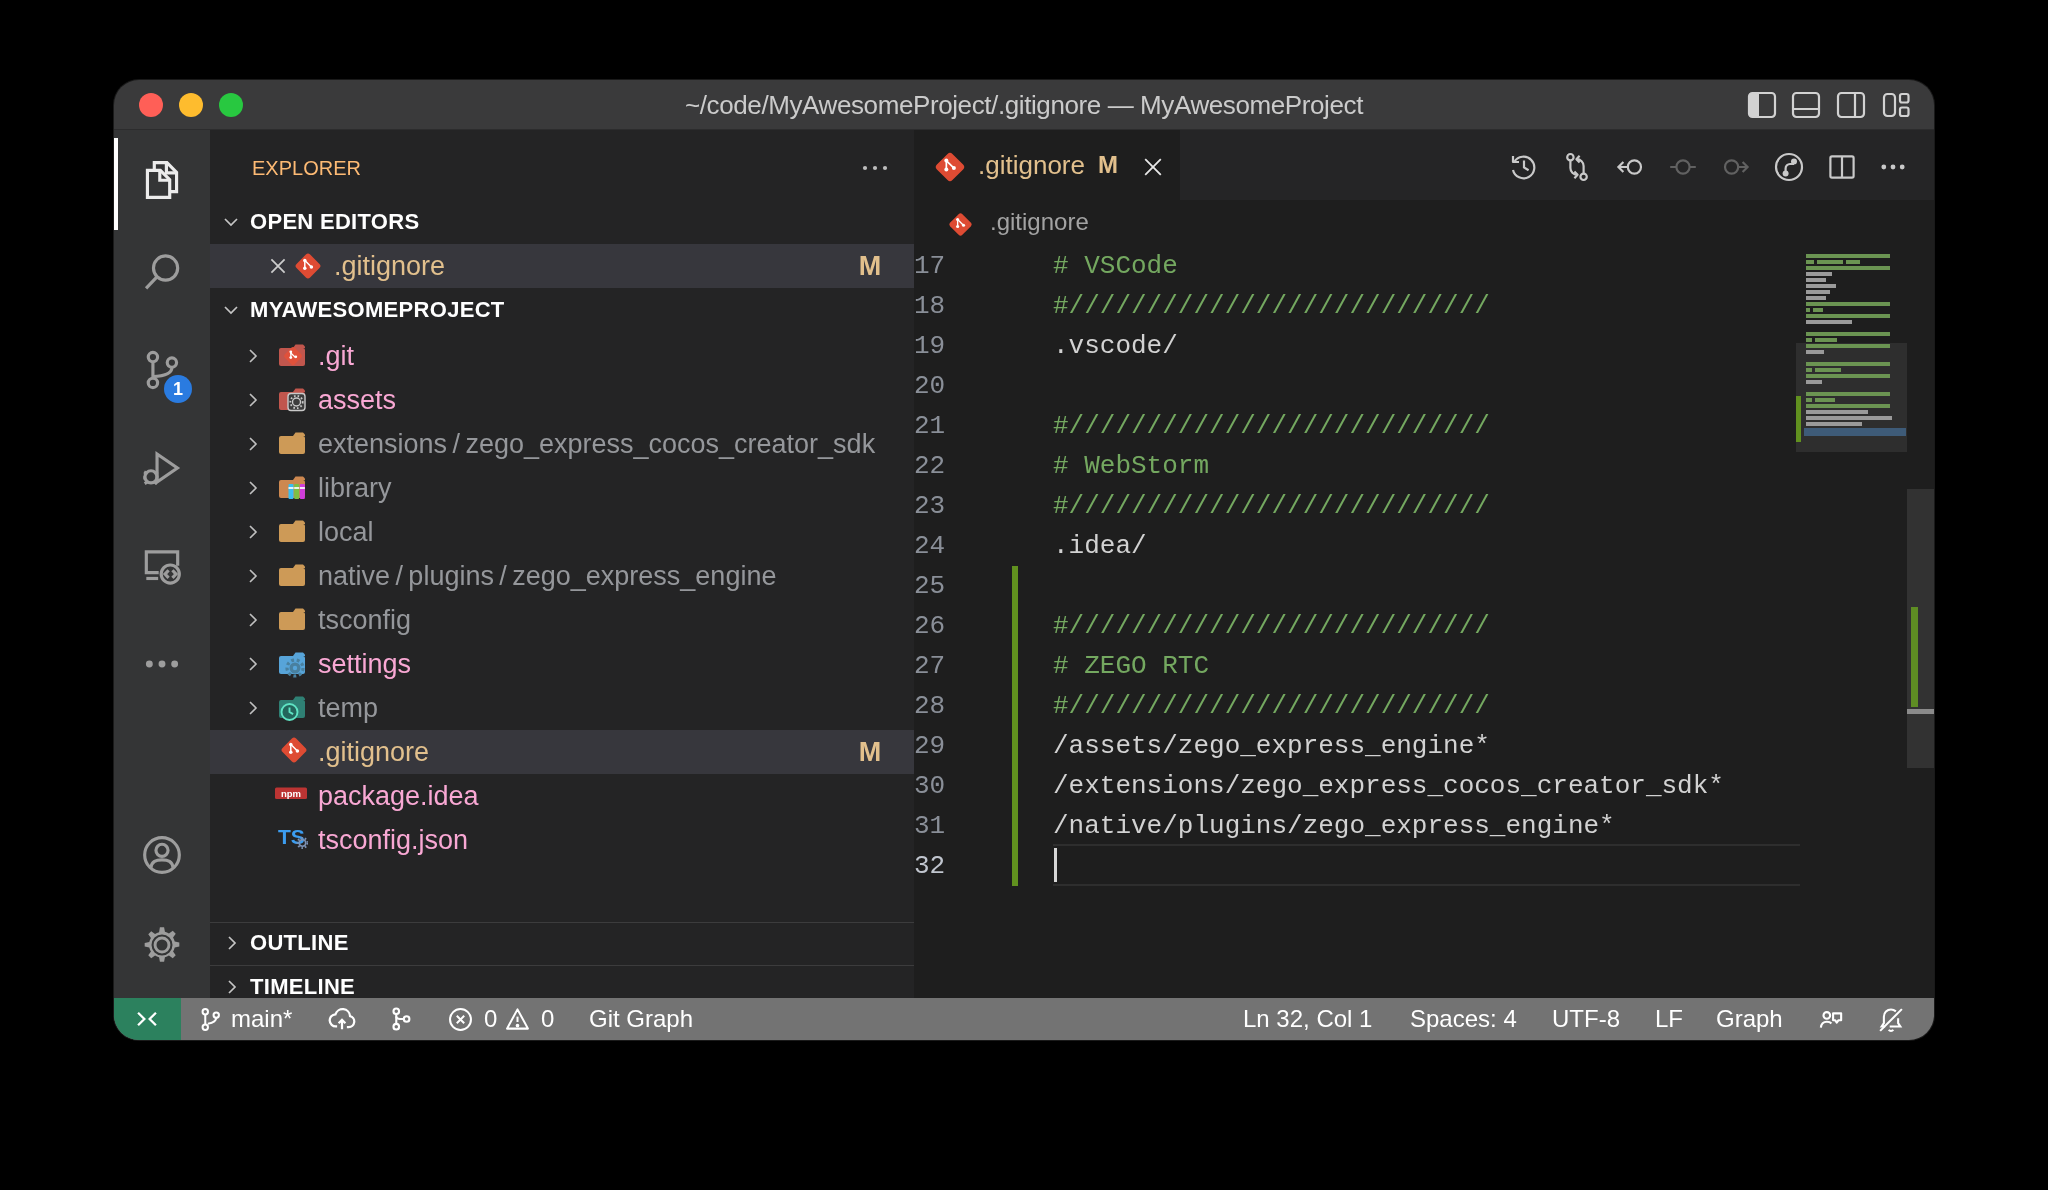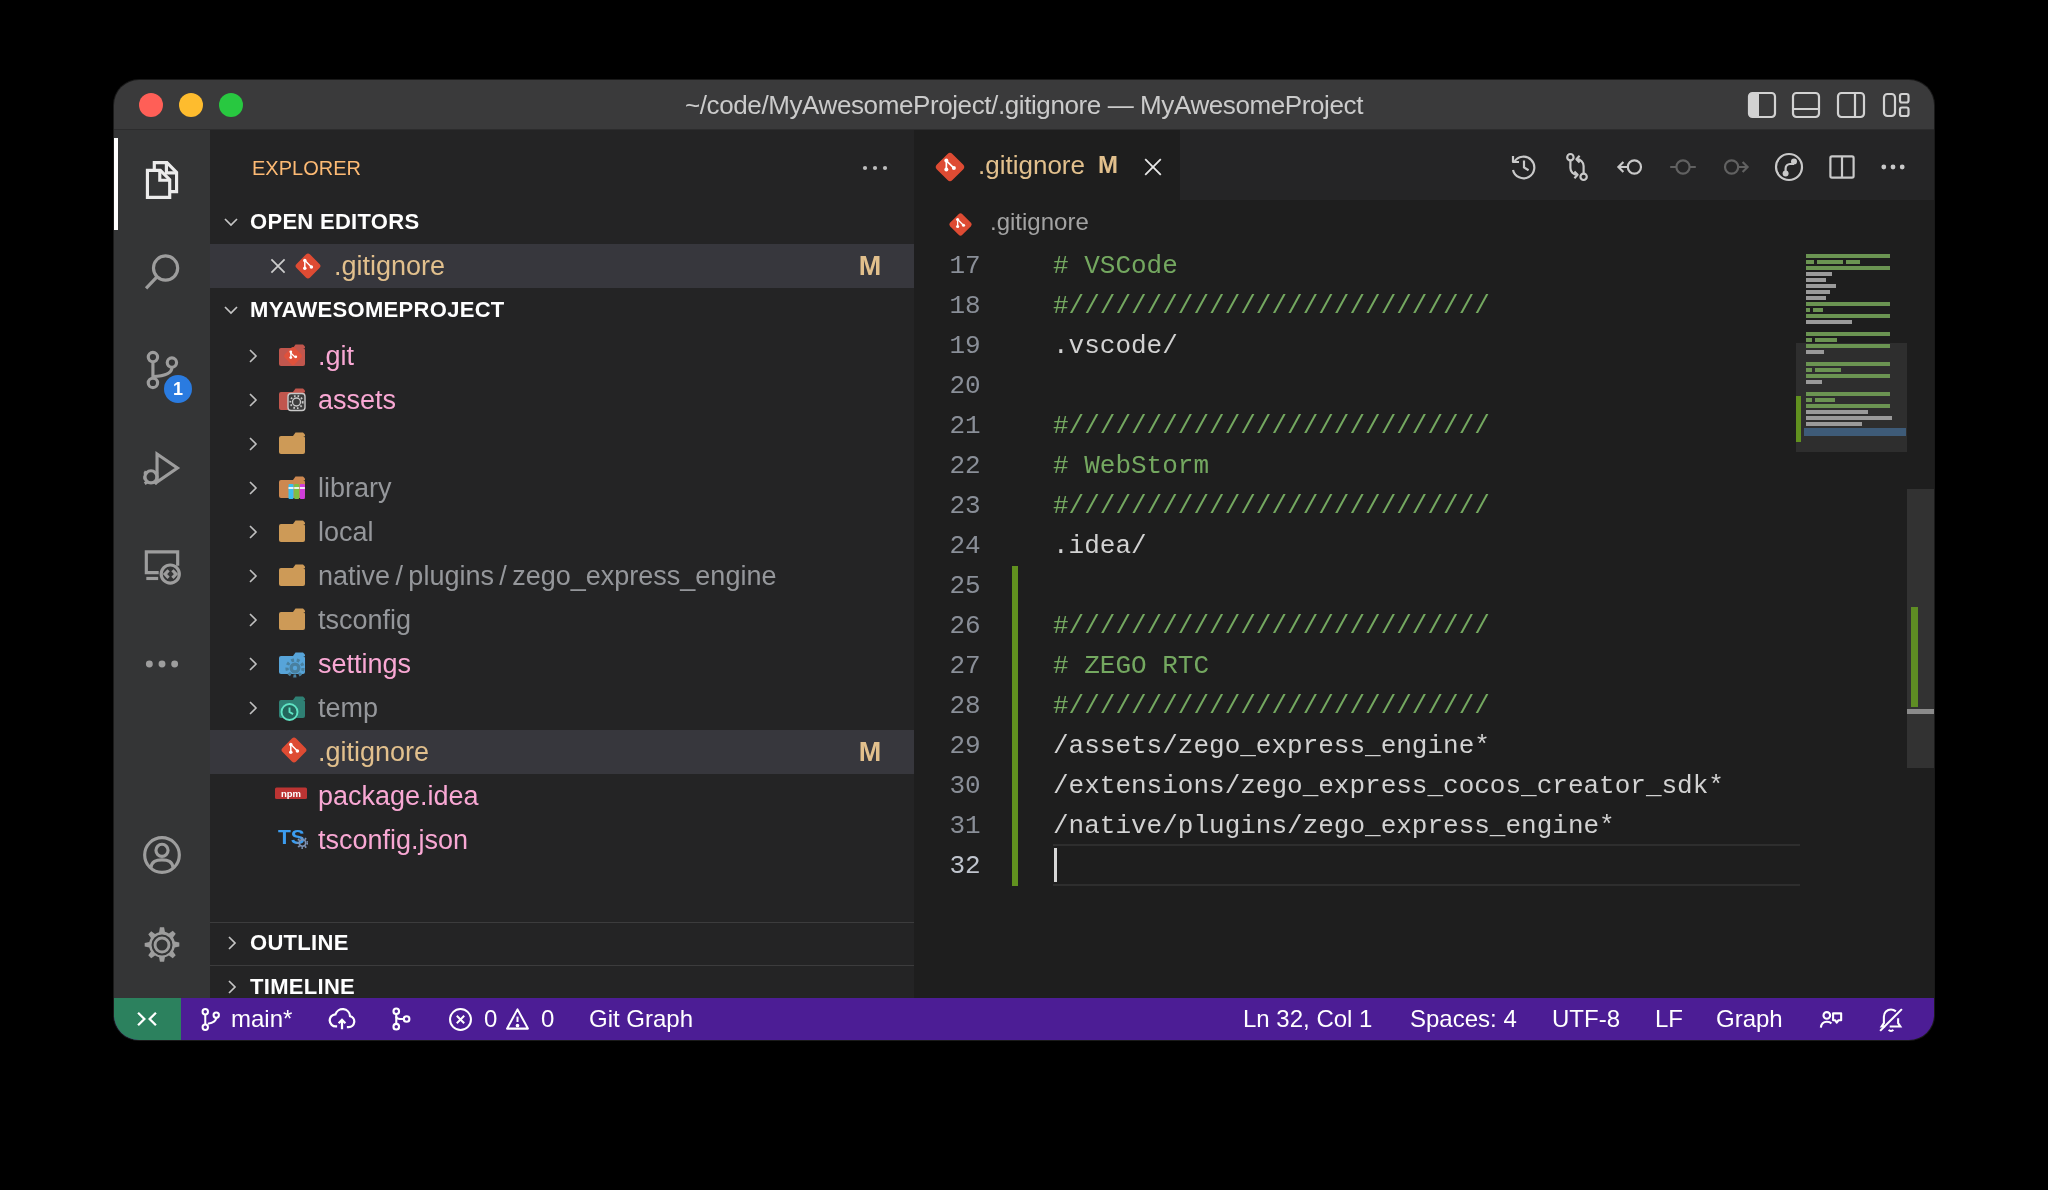--- a/index.html
+++ b/index.html
@@ -3,25 +3,25 @@
 html,body{margin:0;padding:0;background:#000;width:2048px;height:1190px;overflow:hidden}
 *{box-sizing:border-box}
 .a{position:absolute}
 #win{position:absolute;left:114px;top:80px;width:1820px;height:960px;border-radius:25px;overflow:hidden;background:#1e1e1e;font-family:"Liberation Sans",sans-serif;box-shadow:0 0 0 1px rgba(255,255,255,0.10)}
 #tb{left:0;top:0;width:1820px;height:50px;background:#3a3a3b;border-bottom:1px solid #2c2c2d}
 .light{width:24px;height:24px;border-radius:50%;top:13px}
 #title{left:0;top:0;width:1820px;height:50px;line-height:50px;text-align:center;font-size:26px;font-weight:500;color:#cbcbcb;letter-spacing:-0.4px}
 #ab{left:0;top:50px;width:96px;height:868px;background:#343536}
 #sb{left:96px;top:50px;width:704px;height:868px;background:#242425;color:#cccccc}
 #ed{left:800px;top:50px;width:1020px;height:868px;background:#1e1e1e}
-#st{left:0;top:918px;width:1820px;height:42px;background:#4c1d95;color:#fff}
+#st{left:0;top:918px;width:1820px;height:42px;background:#737373;color:#fff}
 .st-t{top:0;height:42px;line-height:42px;font-size:24px;white-space:nowrap}
 .mono{font-family:"Liberation Mono",monospace;font-size:26px;white-space:pre}
 .cl{left:139px;height:40px;line-height:40px}
-.ln{left:8px;width:86px;text-align:center;height:40px;line-height:40px;color:#8a8f98}
+.ln{left:0;width:86px;text-align:left;height:40px;line-height:40px;color:#8a8f98}
 .g{color:#74a860}
 .w{color:#d2d2d2}
 .sect{font-size:22px;font-weight:bold;color:#ffffff;letter-spacing:.3px}
 .item{font-size:27px;height:44px;line-height:44px;white-space:nowrap}
 .dim{color:#95979b}
 .bri{color:#f9a8d4}
 .tan{color:#e2c08d}
 .mrow{height:4px}
 .mg{background:#6b9452}
 .mw{background:#9a9a9a}
@@ -138,20 +138,21 @@
   <div class="a item tan" style="left:124px;top:114px">.gitignore</div>
   <div class="a item tan" style="left:640px;top:114px;width:40px;text-align:center;font-weight:bold">M</div>
   <svg class="a" style="left:11px;top:170px" width="20" height="20" viewBox="0 0 20 20" fill="none" stroke="#c5c5c5" stroke-width="1.7">
         <path d="M4 7l6 6 6-6"></path>
       </svg>
   <div class="a sect" style="left:40px;top:158px;height:44px;line-height:44px">MYAWESOMEPROJECT</div>
 
   <div class="a" style="left:0;top:600px;width:704px;height:44px;background:#37373d"></div>
   <div class="a item bri" style="left:108px;top:204px">.git</div>
   <div class="a item bri" style="left:108px;top:248px">assets</div>
+  <div class="a item dim" style="left:108px;top:292px">extensions / zego_express_cocos_creator_sdk</div>
   <div class="a item dim" style="left:108px;top:336px">library</div>
   <div class="a item dim" style="left:108px;top:380px">local</div>
   <div class="a item dim" style="left:108px;top:424px">native / plugins / zego_express_engine</div>
   <div class="a item dim" style="left:108px;top:468px">tsconfig</div>
   <div class="a item bri" style="left:108px;top:512px">settings</div>
   <div class="a item dim" style="left:108px;top:556px">temp</div>
   <div class="a item tan" style="left:108px;top:600px">.gitignore</div>
   <div class="a item tan" style="left:640px;top:600px;width:40px;text-align:center;font-weight:bold">M</div>
   <div class="a item bri" style="left:108px;top:644px">package.idea</div>
   <div class="a item bri" style="left:108px;top:688px">tsconfig.json</div>

